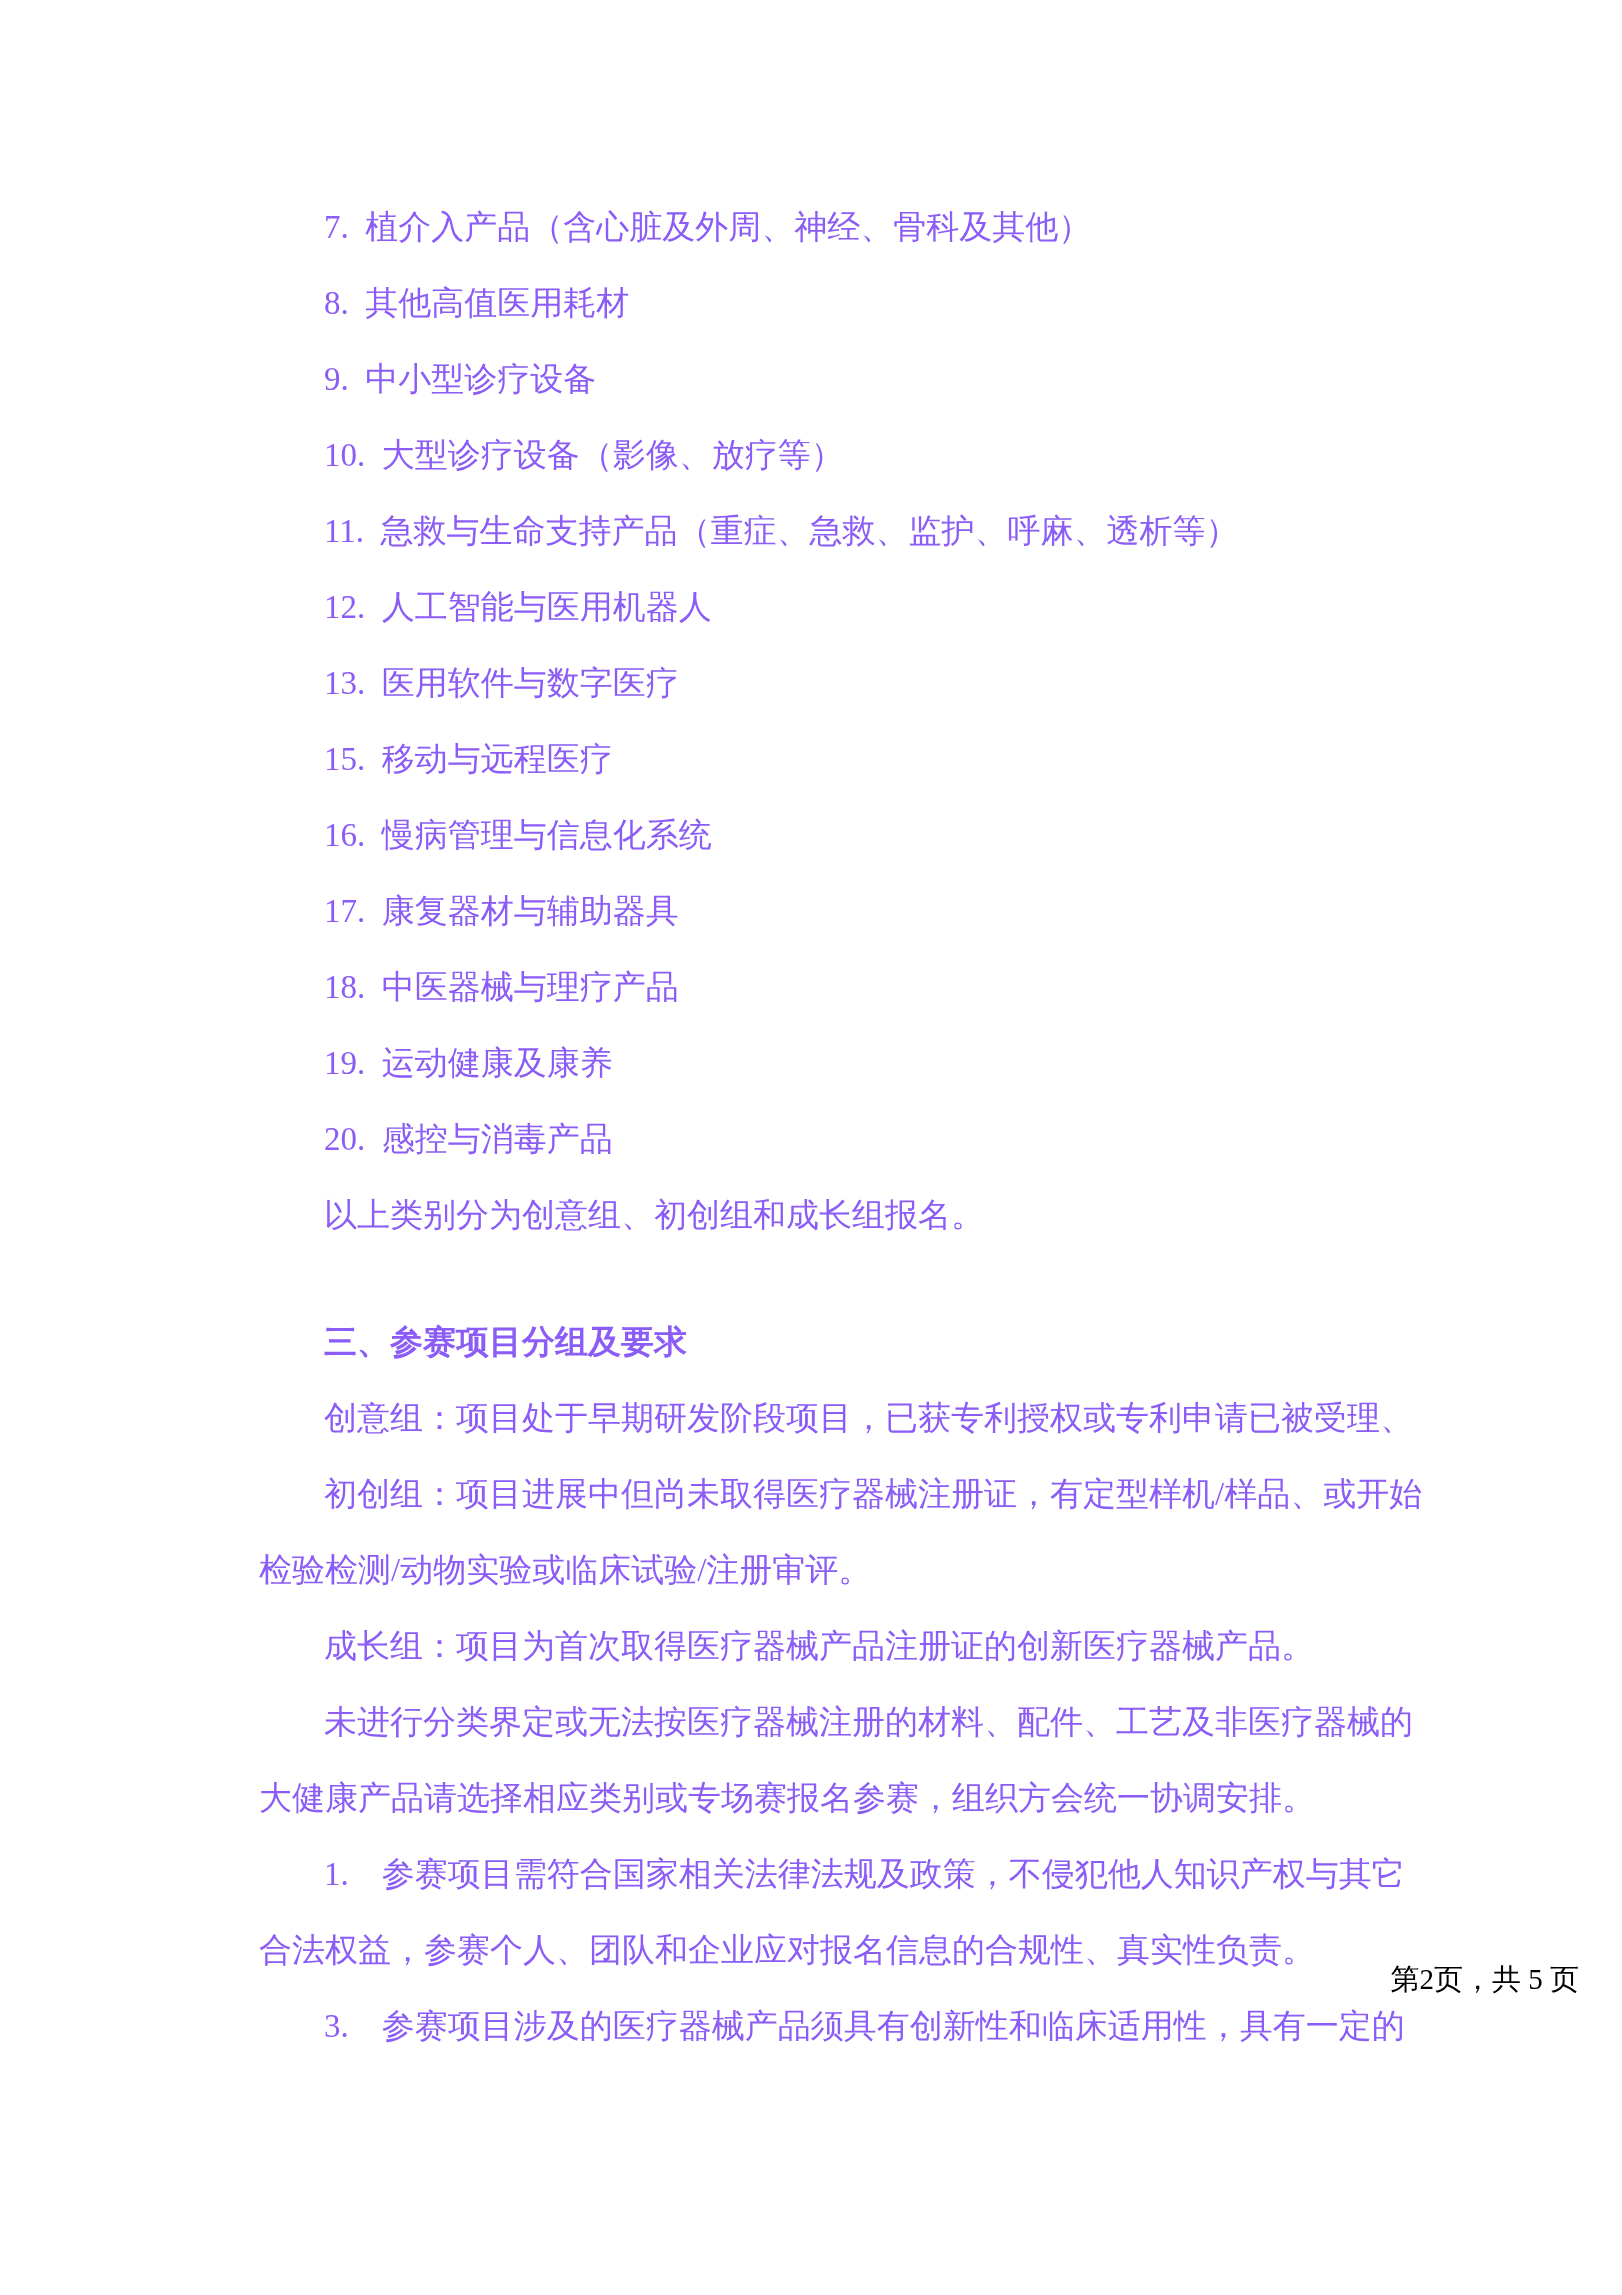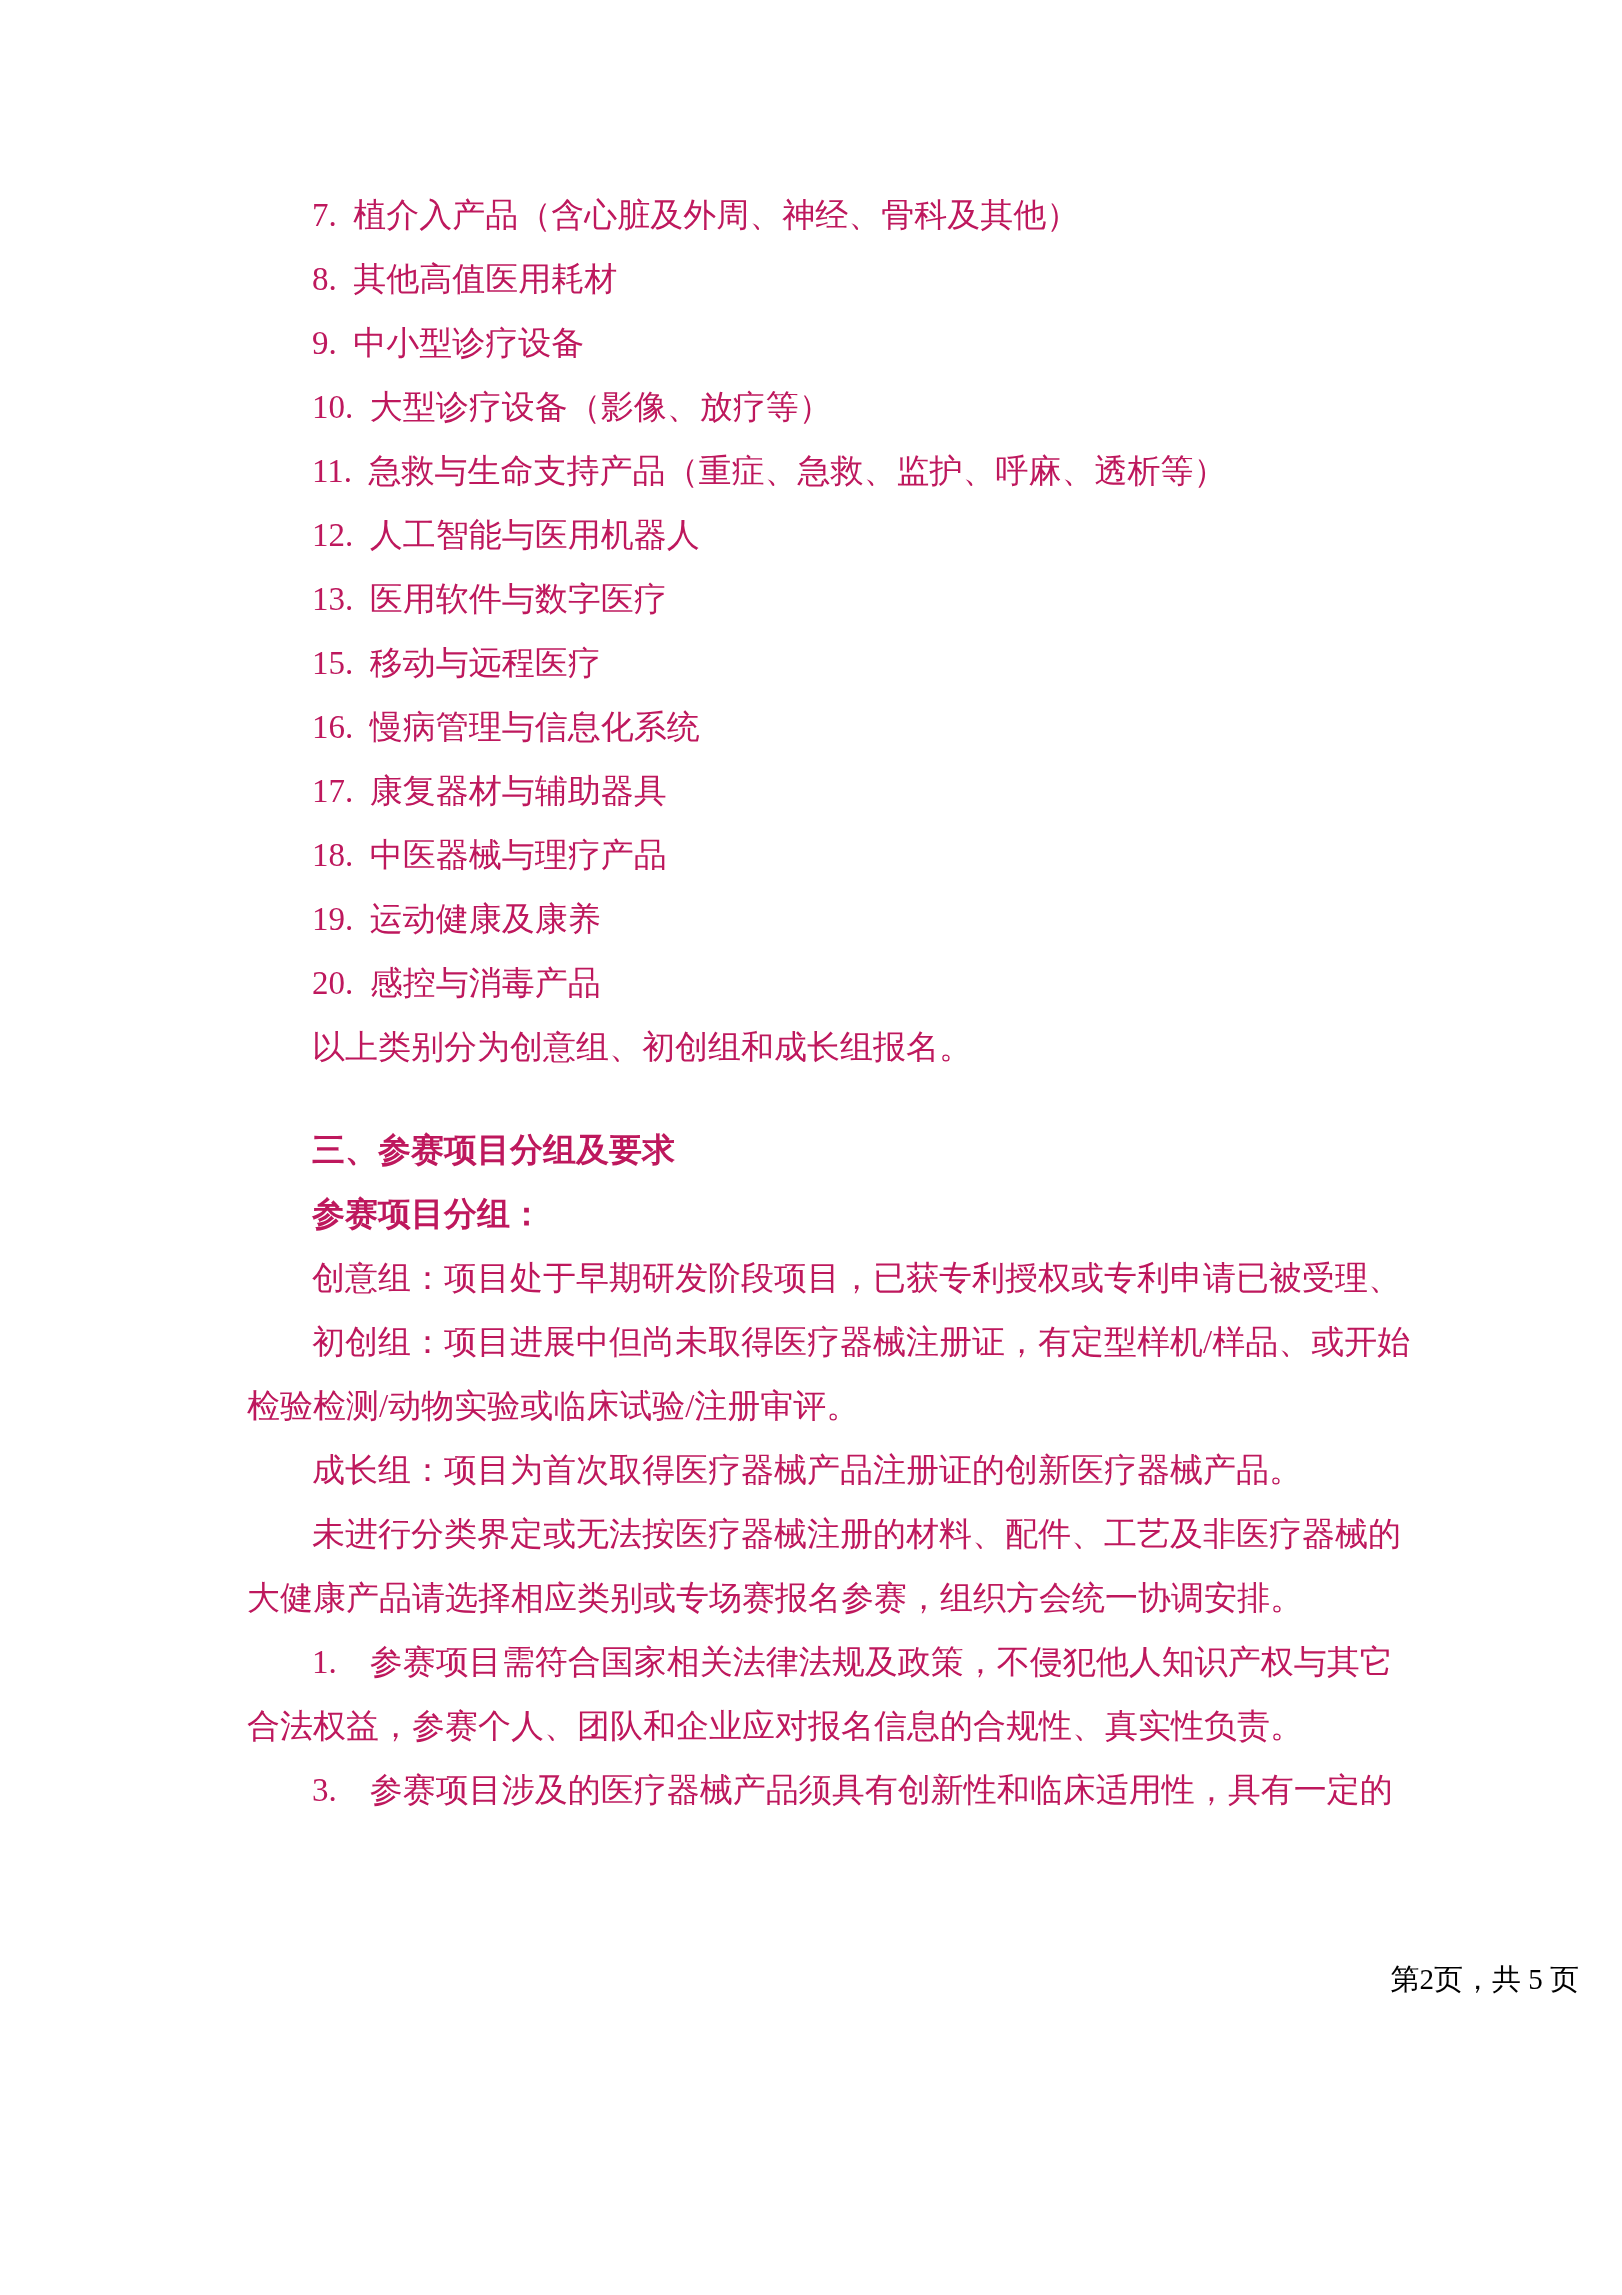--- a/index.html
+++ b/index.html
@@ -15,27 +15,27 @@
     color: #000000;
     overflow: hidden;
   }
   .doc {
     position: absolute;
     top: 183px;
     left: 247px;
     width: 1129px;
   }
   .line {
-    margin: 0;
+    margin: 12px;
     padding: 0;
     font-size: 33px;
     line-height: 64px;
     white-space: pre;
     font-weight: 400;
-    color: #be185d;
+    color: #8b5cf6;
   }
   .indent {
     padding-left: 65px;
   }
   .bold {
     font-weight: 700;
   }
   .gap {
     height: 39px;
   }
@@ -65,21 +65,20 @@
   <p class="line indent">16.  慢病管理与信息化系统</p>
   <p class="line indent">17.  康复器材与辅助器具</p>
   <p class="line indent">18.  中医器械与理疗产品</p>
   <p class="line indent">19.  运动健康及康养</p>
   <p class="line indent">20.  感控与消毒产品</p>
   <p class="line indent">以上类别分为创意组、初创组和成长组报名。</p>
 
   <div class="gap"></div>
 
   <p class="line indent bold">三、参赛项目分组及要求</p>
-  <p class="line indent bold">参赛项目分组：</p>
 
   <p class="line indent">创意组：项目处于早期研发阶段项目，已获专利授权或专利申请已被受理、</p>
   <p class="line indent">初创组：项目进展中但尚未取得医疗器械注册证，有定型样机/样品、或开始</p>
   <p class="line">检验检测/动物实验或临床试验/注册审评。</p>
   <p class="line indent">成长组：项目为首次取得医疗器械产品注册证的创新医疗器械产品。</p>
   <p class="line indent">未进行分类界定或无法按医疗器械注册的材料、配件、工艺及非医疗器械的</p>
   <p class="line">大健康产品请选择相应类别或专场赛报名参赛，组织方会统一协调安排。</p>
 
 
   <p class="line indent">1.    参赛项目需符合国家相关法律法规及政策，不侵犯他人知识产权与其它</p>

